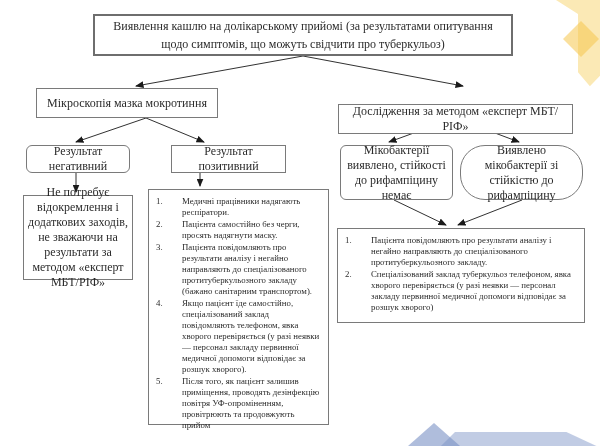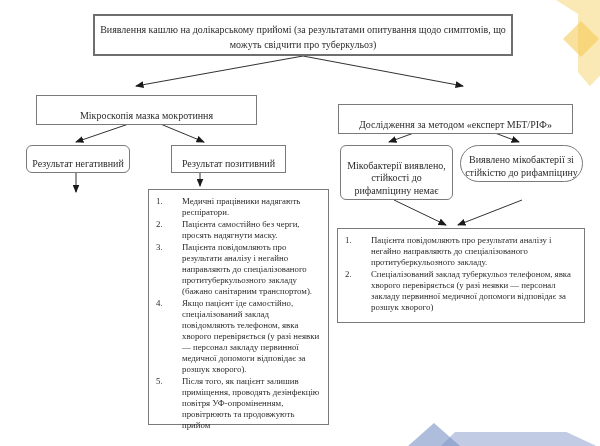--- a/index.html
+++ b/index.html
@@ -3,22 +3,22 @@
 <meta charset="utf-8">
 <style>
   html,body{margin:0;padding:0;background:#ffffff;}
   #stage{
     position:relative;width:600px;height:446px;background:#ffffff;
     font-family:"Liberation Serif","DejaVu Serif",serif;
     color:#2b2b2b;overflow:hidden;
   }
   .box{
     position:absolute;background:#ffffff;border:1px solid #7a7a7a;
-    box-sizing:border-box;font-size:10px;line-height:1.25;
-    display:flex;align-items:flex-end;justify-content:center;
+    box-sizing:border-box;font-size:12px;line-height:1.25;
+    display:flex;align-items:center;justify-content:center;
     text-align:center;padding:2px 4px;
   }
   .box.title{border-width:2px;border-color:#6e6e6e;line-height:1.5;}
   .box.list{
     display:block;text-align:left;padding:6px 5px 4px 7px;
     align-items:flex-start;justify-content:flex-start;line-height:1.25;
     font-size:8.8px;
   }
   .step{display:flex;margin-bottom:1px;}
   .step .num{width:11px;flex:0 0 11px;}
@@ -68,44 +68,47 @@
       <line x1="200" y1="173" x2="200" y2="186" marker-end="url(#ah)"></line>
       <line x1="394" y1="200" x2="446" y2="225" marker-end="url(#ah)"></line>
       <line x1="522" y1="200" x2="458" y2="225" marker-end="url(#ah)"></line>
     </g>
   </svg>
 
   <div class="box title" style="left:93px;top:14px;width:420px;height:42px;">
     <span>Виявлення кашлю на долікарському прийомі (за результатами опитування щодо симптомів, що можуть свідчити про туберкульоз)</span>
   </div>
 
-  <div class="box" style="left:36px;top:88px;width:221px;height:30px;margin-top:7px;">
+  <div class="box" style="left:36px;top:88px;width:182px;height:30px;">
     <span>Мікроскопія мазка мокротиння</span>
   </div>
 
   <div class="box" style="left:338px;top:88px;width:235px;height:30px;margin-top:16px;">
     <span>Дослідження за методом «експерт МБТ/РІФ»</span>
   </div>
 
   <div class="box" style="left:26px;top:145px;width:104px;height:28px;border-radius:6px;">
     <span>Результат негативний</span>
   </div>
 
   <div class="box" style="left:143px;top:145px;width:115px;height:28px;margin-left:28px;">
     <span>Результат позитивний</span>
   </div>
 
   <div class="box" style="left:340px;top:145px;width:113px;height:55px;border-radius:6px;">
     <span>Мікобактерії виявлено, стійкості до рифампіцину немає</span>
   </div>
 
-  <div class="box" style="left:460px;top:145px;width:123px;height:37px;border-radius:25px;">
+  <div class="box" style="left:460px;top:145px;width:123px;height:55px;border-radius:25px;">
     <span>Виявлено мікобактерії зі стійкістю до рифампіцину</span>
   </div>
 
+  <div class="box" style="left:23px;top:195px;width:110px;height:85px;">
+    <span>Не потребує відокремлення і додаткових заходів, не зважаючи на результати за методом «експерт МБТ/РІФ»</span>
+  </div>
 
   <div class="box list" style="left:148px;top:189px;width:181px;height:236px;">
     <div class="step">
       <span class="num">1.</span>
       <span class="txt">Медичні працівники надягають респіратори.</span>
     </div>
     <div class="step">
       <span class="num">2.</span>
       <span class="txt">Пацієнта самостійно без черги, просять надягнути маску.</span>
     </div>

